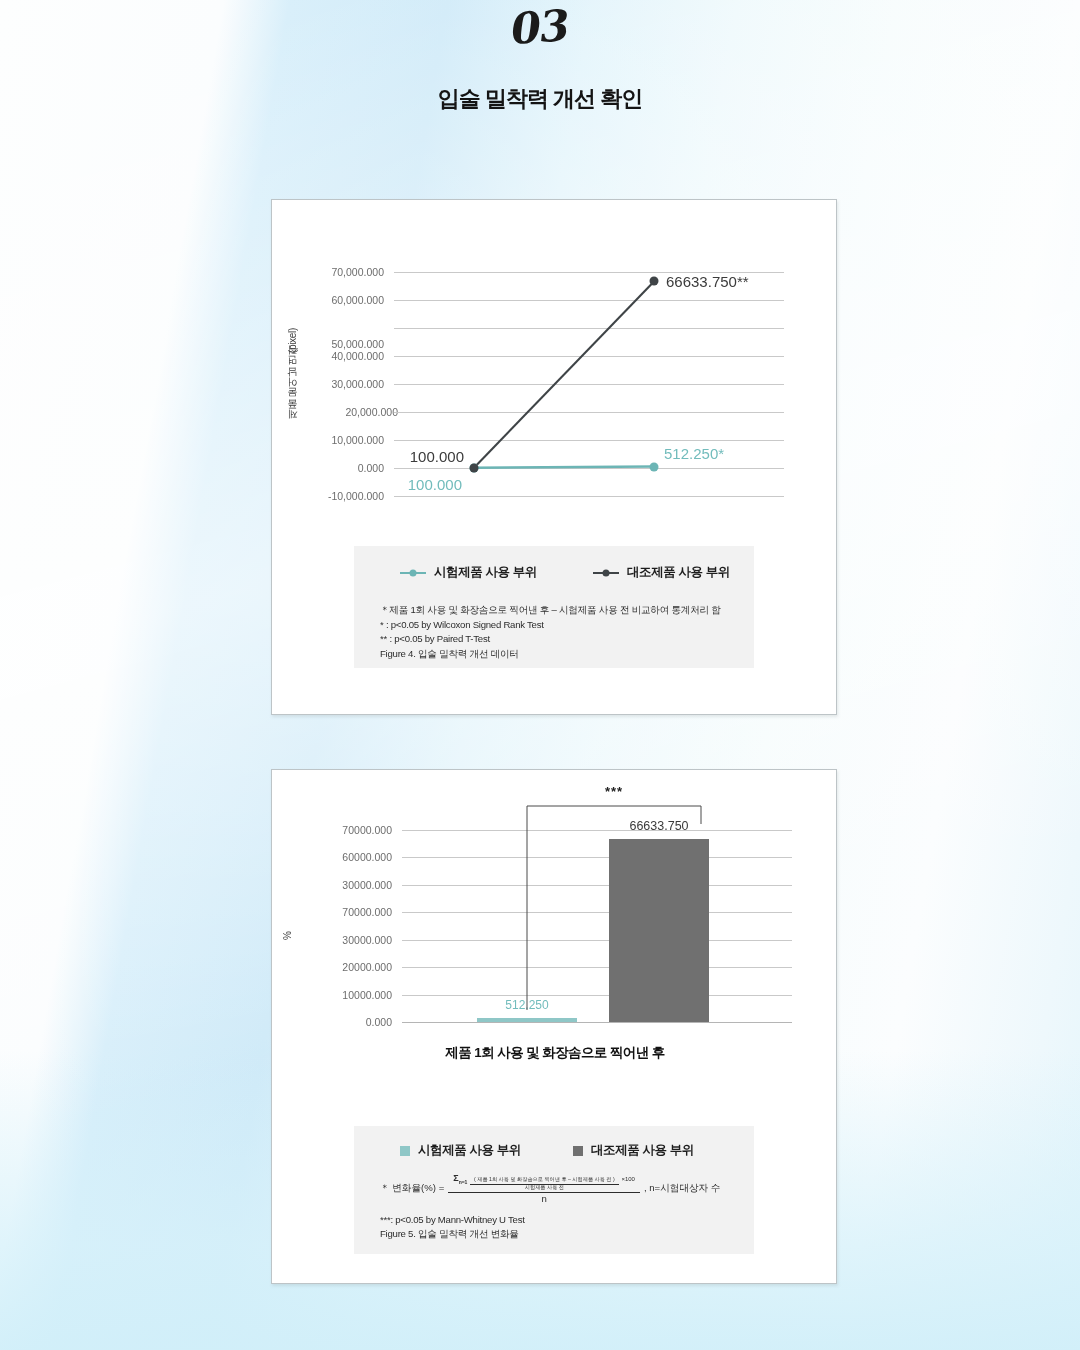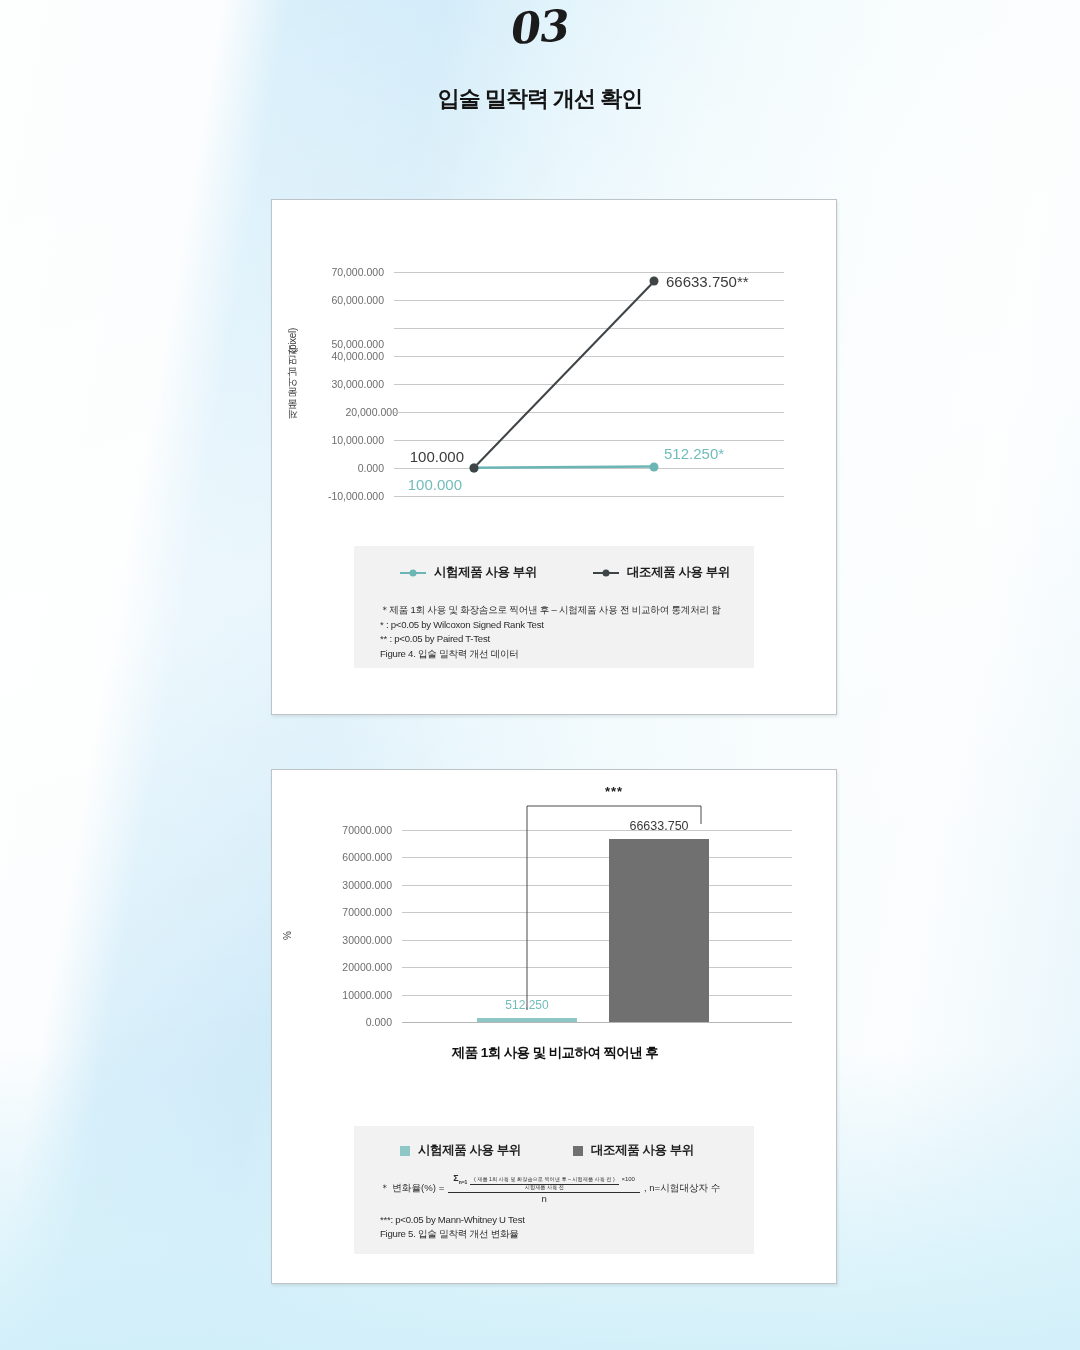--- a/index.html
+++ b/index.html
@@ -351,21 +351,21 @@
       <div id="c2-labels">
           <div class="dlabel" style="left: 165px; width: 180px; text-align: center; top: 228px; color: rgb(114, 188, 188); font-size: 12px;">512.250</div>
           <div class="dlabel" style="left: 297px; width: 180px; text-align: center; top: 49.2331px; color: rgb(59, 59, 59); font-size: 12.5px;">66633.750</div>
         </div>
 
       <svg id="c2-bracket" width="566" height="330" style="position:absolute;left:0;top:0;pointer-events:none;">
         <path id="c2-bracket-path" fill="none" stroke="#4a4a4a" stroke-width="1" d="M 255 240 L 255 36 L 429 36 L 429 54"></path>
       </svg>
       <div class="sig-stars" id="c2-stars" style="left: 342px; top: 14px;">***</div>
 
-      <div id="c2-xlabel" style="top: 274px;">제품 1회 사용 및 비교하여 찍어낸 후</div>
+      <div id="c2-xlabel" style="top: 274px;">제품 1회 사용 및 화장솜으로 찍어낸 후</div>
     </div>
   </div>
 
   <div class="note-box" id="note-box-2" style="background: rgb(242, 242, 242);">
     <div class="legend-row" style="margin-top:16px; gap:52px;">
       <div class="legend-item">
         <i class="lg-sq" style="background: rgb(143, 199, 199);"></i>
         <span class="lbl">시험제품 사용 부위</span>
       </div>
       <div class="legend-item">

